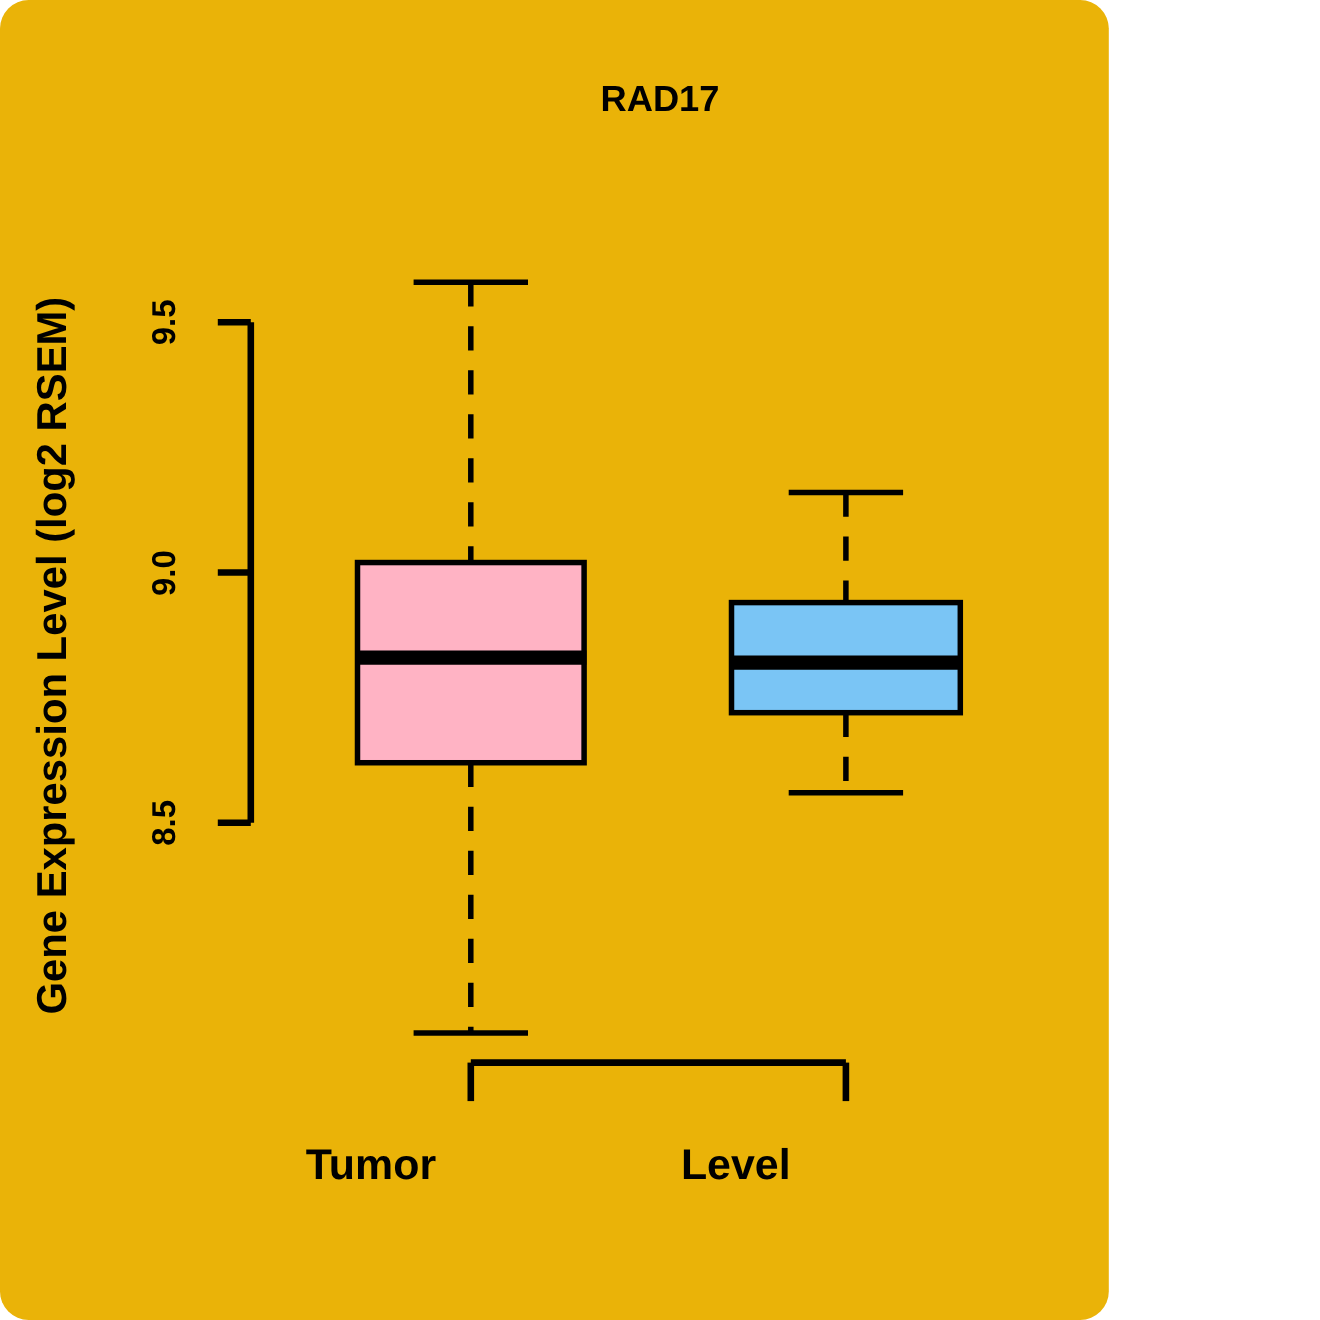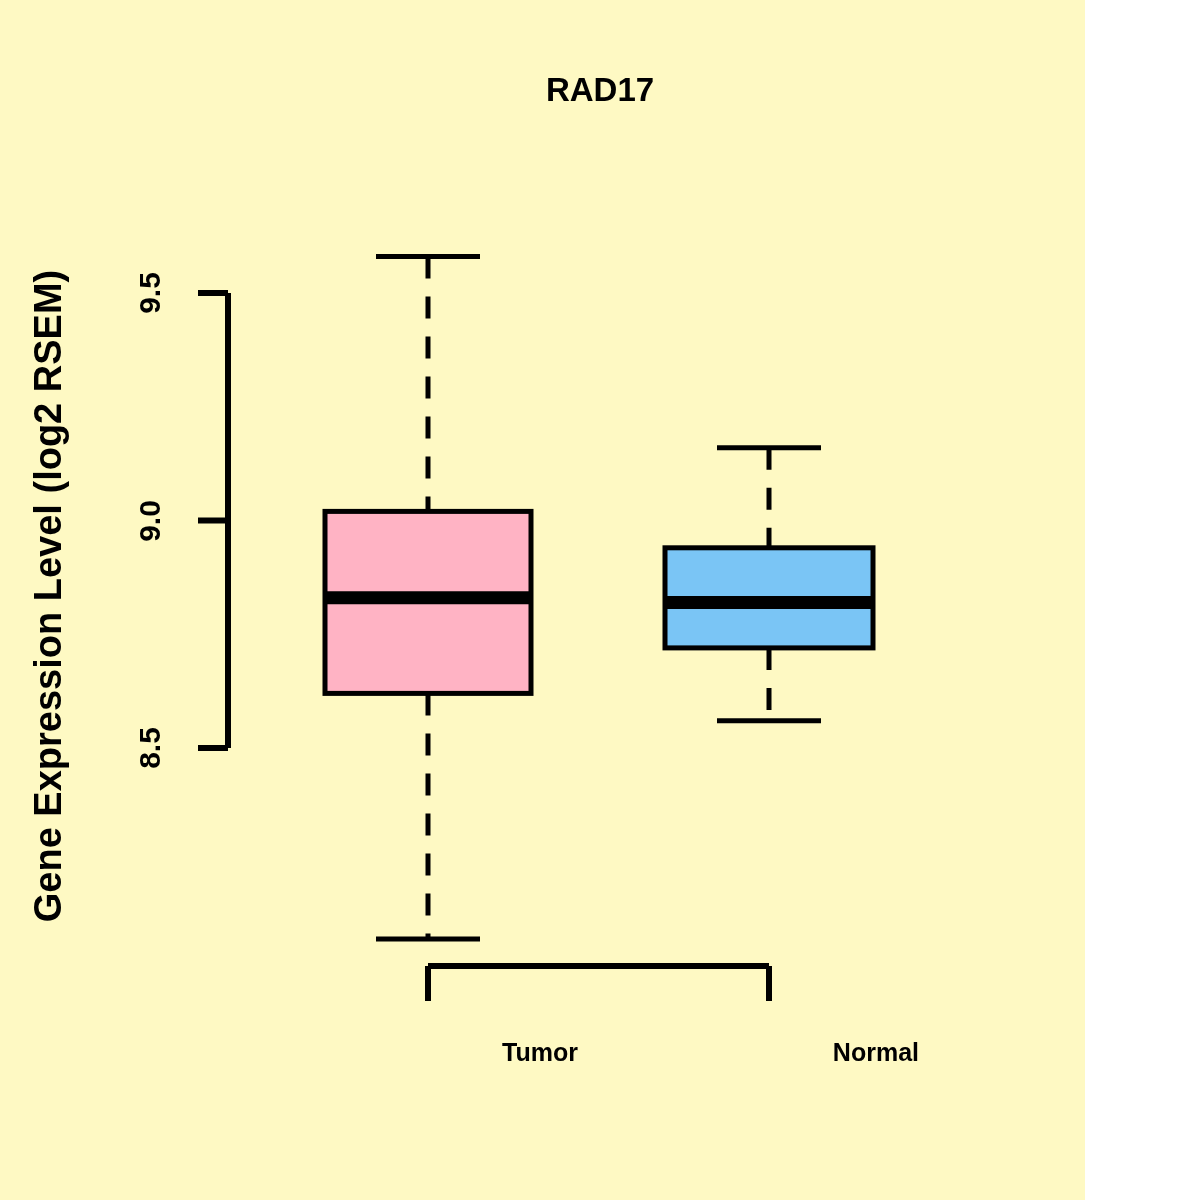--- a/index.html
+++ b/index.html
@@ -5,24 +5,25 @@
   html, body {
     margin: 0;
     padding: 0;
     background: #ffffff;
   }
   body {
     font-family: "Liberation Sans", sans-serif;
   }
   #canvas {
     position: relative;
-    width: 1085px;
+    width: 1008px;
     height: 1200px;
-    background: #fef9c3;
+    background: #eab308;
     overflow: hidden;
+    border-radius: 26px;
   }
 
   
   #title-block {
     position: absolute;
     left: 0;
     top: 68px;
     width: 1200px;
     text-align: center;
     pointer-events: none;
@@ -85,22 +86,22 @@
     color: #000000;
     pointer-events: none;
   }
 
   
   .xtick-label {
     position: absolute;
     top: 1038px;
     width: 300px;
     margin-left: -150px;
-    text-align: right;
-    font-size: 25px;
+    text-align: left;
+    font-size: 39px;
     font-weight: bold;
     color: #000000;
     pointer-events: none;
   }
 </style>
 </head>
 <body>
 
 <div id="canvas">
 
@@ -140,16 +141,16 @@
       </g>
   </svg>
 
   <div id="ytick-labels">
       <div class="ytick-label" style="left: 150px; top: 293px;">9.5</div>
       <div class="ytick-label" style="left: 150px; top: 520.5px;">9.0</div>
       <div class="ytick-label" style="left: 150px; top: 748px;">8.5</div>
     </div>
   <div id="xtick-labels">
       <div class="xtick-label" style="left: 428px;">Tumor</div>
-      <div class="xtick-label" style="left: 769px;">Normal</div>
+      <div class="xtick-label" style="left: 769px;">Level</div>
     </div>
 
 </div>
 
 </body></html>

